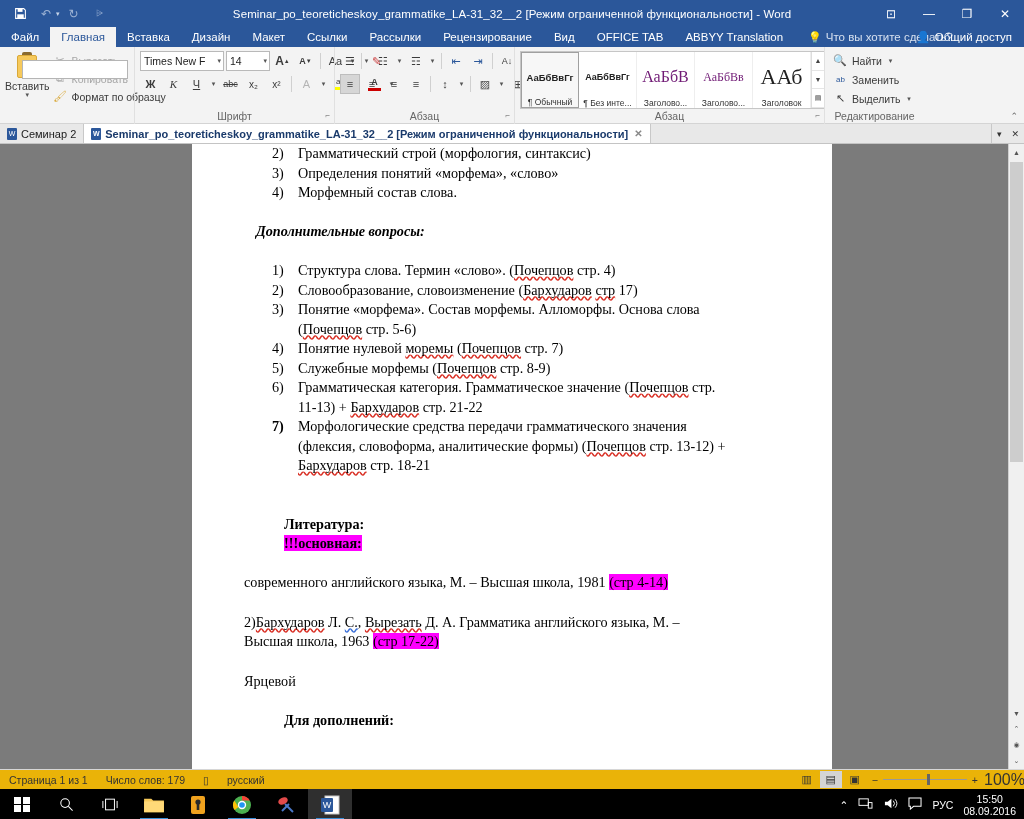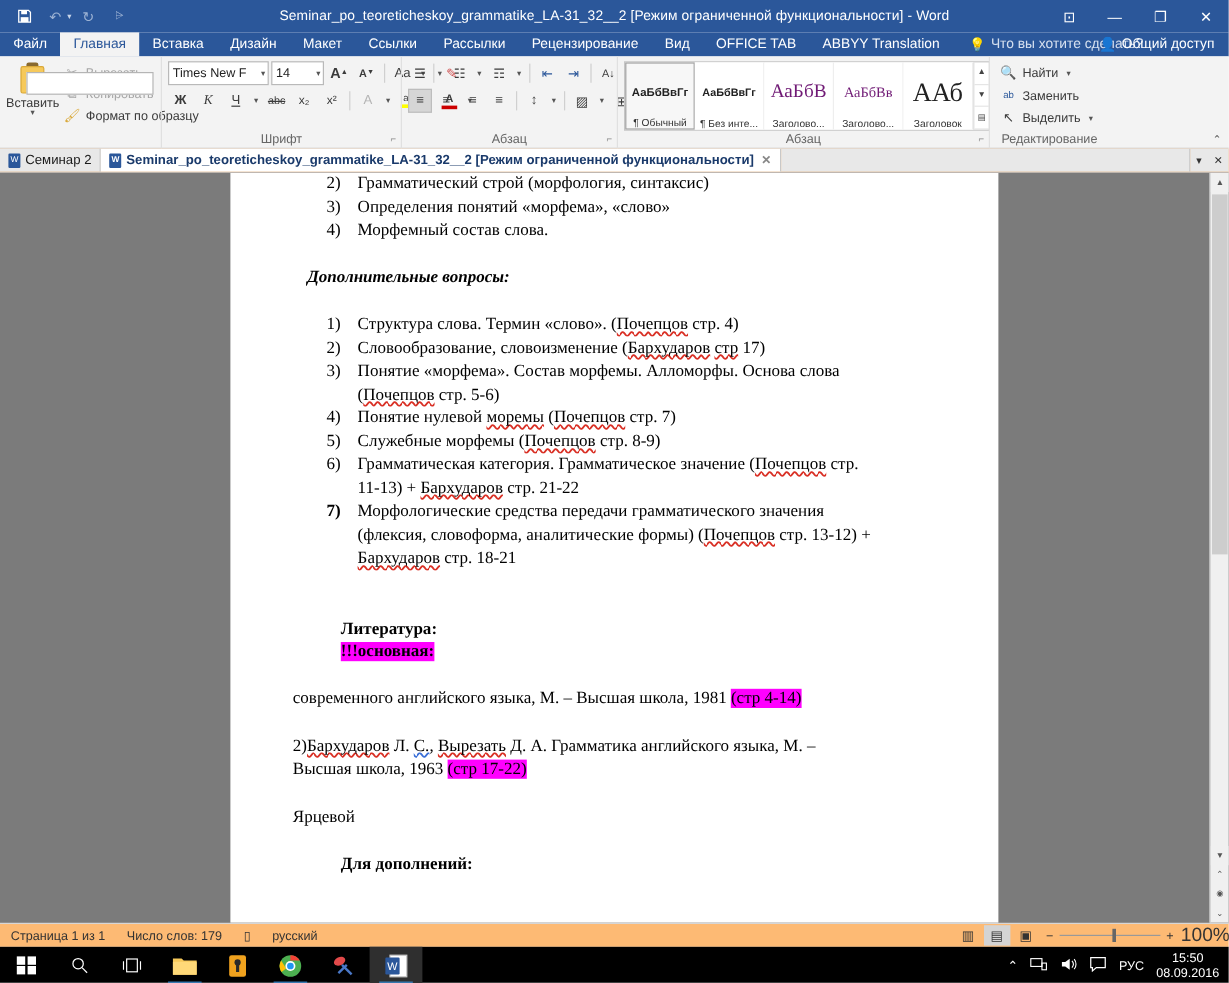--- a/index.html
+++ b/index.html
@@ -204,21 +204,21 @@
   .indent { margin-left: 40px; }
   .sq {
     text-decoration: underline wavy #d93025;
     text-decoration-skip-ink: none;
   }
   .sq-blue { text-decoration: underline wavy #3a6fd8; text-decoration-skip-ink: none; }
   .hl { background: #ff00ff; }
 
   
   .statusbar {
-    height: 20px; background: #fdba74; border-top: 1px solid #d6d6d6;
+    height: 20px; background: #eab308; border-top: 1px solid #d6d6d6;
     display: flex; align-items: center; font-size: 10.5px; color: #333;
   }
   .sb-item { padding: 0 9px; white-space: nowrap; display:flex; align-items:center; gap:5px;}
   .sb-right { margin-left: auto; display: flex; align-items: center; gap: 2px; padding-right: 6px;}
   .view-btn { width: 22px; height: 17px; display:flex; align-items:center; justify-content:center; font-size:11px; color:#333;}
   .view-btn.on { background: #d4d4d4; }
   .zoom-slider { display:flex; align-items:center; gap:5px; padding:0 4px;}
   .zs-track { width: 84px; height: 1px; background:#999; position:relative;}
   .zs-thumb { position:absolute; left:44px; top:-5px; width:3px; height:11px; background:#666;}
   .zoom-pct { width:34px; text-align:right; font-size:16px;}

